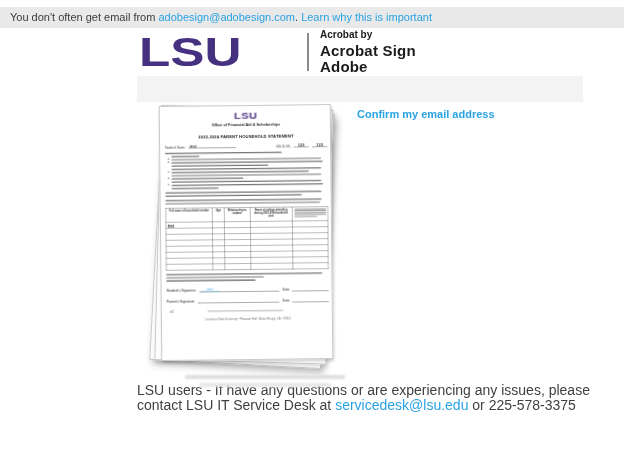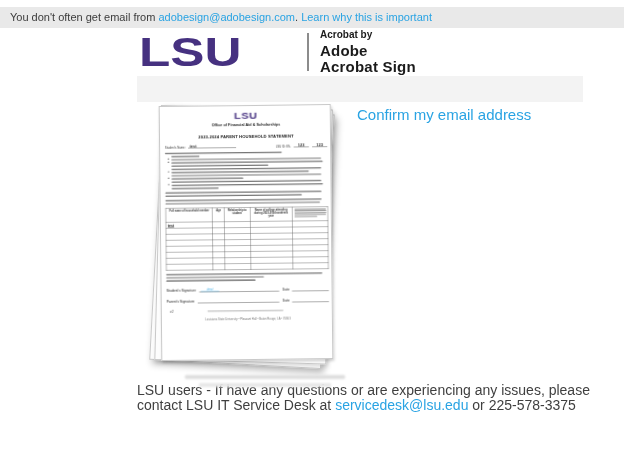--- a/index.html
+++ b/index.html
@@ -34,21 +34,21 @@
   }
   .brand-divider{width:2px;height:38px;background:#8c8c8c;margin:0 11px 0 50px;}
   .powered{line-height:1;color:#1b1b1b;padding-top:1px;}
   .powered .pb{font-size:10px;font-weight:bold;margin-bottom:3px;}
   .powered .pl{font-size:15px;font-weight:bold;margin-bottom:1px;letter-spacing:0.2px;}
   .gray-band{width:446px;height:26px;background:var(--band-gray);margin-top:1px;}
   
   .content{position:relative;height:281px;}
   .message{position:absolute;left:220px;top:5px;width:252px;font-size:11px;line-height:15.5px;color:#3f3f3f;}
   .message p{margin-bottom:11px;}
-  .confirm-link{display:inline-block;font-weight:normal;font-size:15px;margin-bottom:11px;}
+  .confirm-link{display:inline-block;font-weight:bold;font-size:11px;margin-bottom:11px;}
   
   .doc-stack{position:absolute;left:23px;top:3px;width:172px;height:255px;cursor:pointer;}
   .sheet{position:absolute;left:0;top:0;width:172px;height:255px;background:#fff;border:1px solid #c9c9c9;}
   .b2{transform:rotate(3.1deg) translateX(3px);transform-origin:0 0;background:#fcfcfc;box-shadow:3px 4px 7px rgba(0,0,0,0.28);}
   .b1{transform:rotate(1.5deg) translateX(1px);transform-origin:0 0;background:#fdfdfd;box-shadow:2px 2px 4px rgba(0,0,0,0.15);}
   .page{transform:rotate(-0.6deg);box-shadow:1px 2px 3px rgba(0,0,0,0.18);overflow:hidden;}
   .page-inner{width:430px;height:637px;transform:scale(0.4);transform-origin:0 0;padding:12px 12px 0 12px;color:#222;}
   .doc-logo{font-size:22px;font-weight:bold;color:var(--lsu-purple);text-align:center;transform:scaleX(1.25);letter-spacing:1px;}
   .doc-office{font-size:9.5px;font-weight:bold;text-align:center;margin-top:3px;color:#1d1d1d;}
   .doc-title{font-size:10.5px;font-weight:bold;text-align:center;margin-top:17px;letter-spacing:0.2px;}
@@ -96,22 +96,22 @@
   <span>You don't often get email from </span><a>adobesign@adobesign.com</a><span>. </span><a>Learn why this is important</a>
 </div>
 
 <div class="email">
 
   <div class="brand-header">
     <div class="lsu-logo-main">LSU</div>
     <div class="brand-divider"></div>
     <div class="powered">
       <div class="pb">Acrobat by</div>
+      <div class="pl">Acrobat Sign</div>
       <div class="pl">Adobe</div>
-      <div class="pl">Acrobat Sign</div>
     </div>
   </div>
   <div class="gray-band"></div>
 
   <div class="content">
 
     <div class="doc-stack">
       <div class="sheet b2"></div>
       <div class="sheet b1"></div>
       <div class="sheet page">

